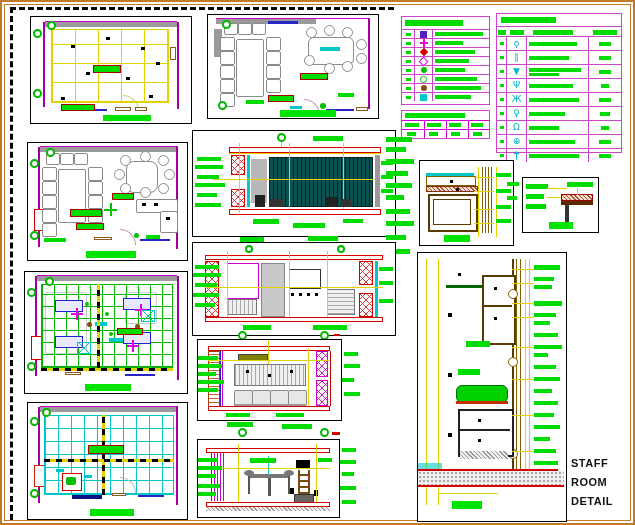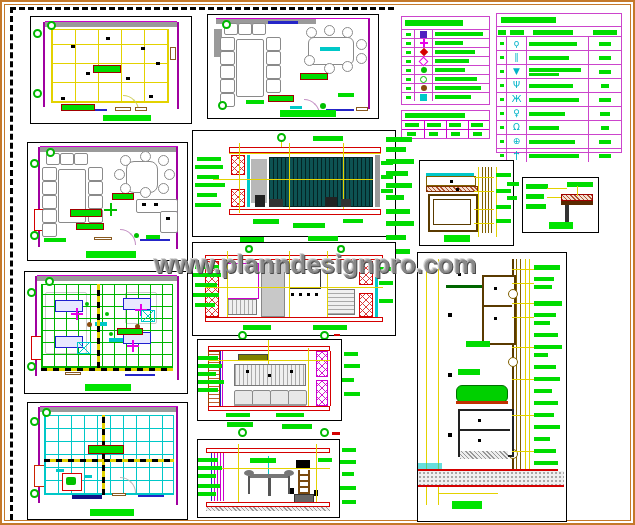--- a/index.html
+++ b/index.html
@@ -767,15 +767,19 @@
     <i class="lb" style="left:116px;top:196px;width:22px;height:4px"></i>
     <i class="lb" style="left:116px;top:208px;width:24px;height:4px"></i>
     <i class="rl" style="left:0;top:216px;width:140px;height:2px"></i>
     <i class="cy" style="left:0;top:210px;width:24px;height:6px;opacity:.6"></i>
     <i class="hsand" style="left:0;top:218px;width:146px;height:14px"></i>
     <i class="rl" style="left:0;top:232px;width:146px;height:2px"></i>
     <i class="yl" style="left:20px;top:240px;width:60px;height:1px"></i>
     <i class="ttl" style="left:34px;top:248px;width:30px;height:8px"></i>
   </div>
 
-
-  <div id="watermark">www.planndesignpro.com</div>
+  <div id="titleblock">
+    <div>STAFF</div>
+    <div>ROOM</div>
+    <div>DETAIL</div>
+  </div>
+
 </div>
 
 </body></html>

